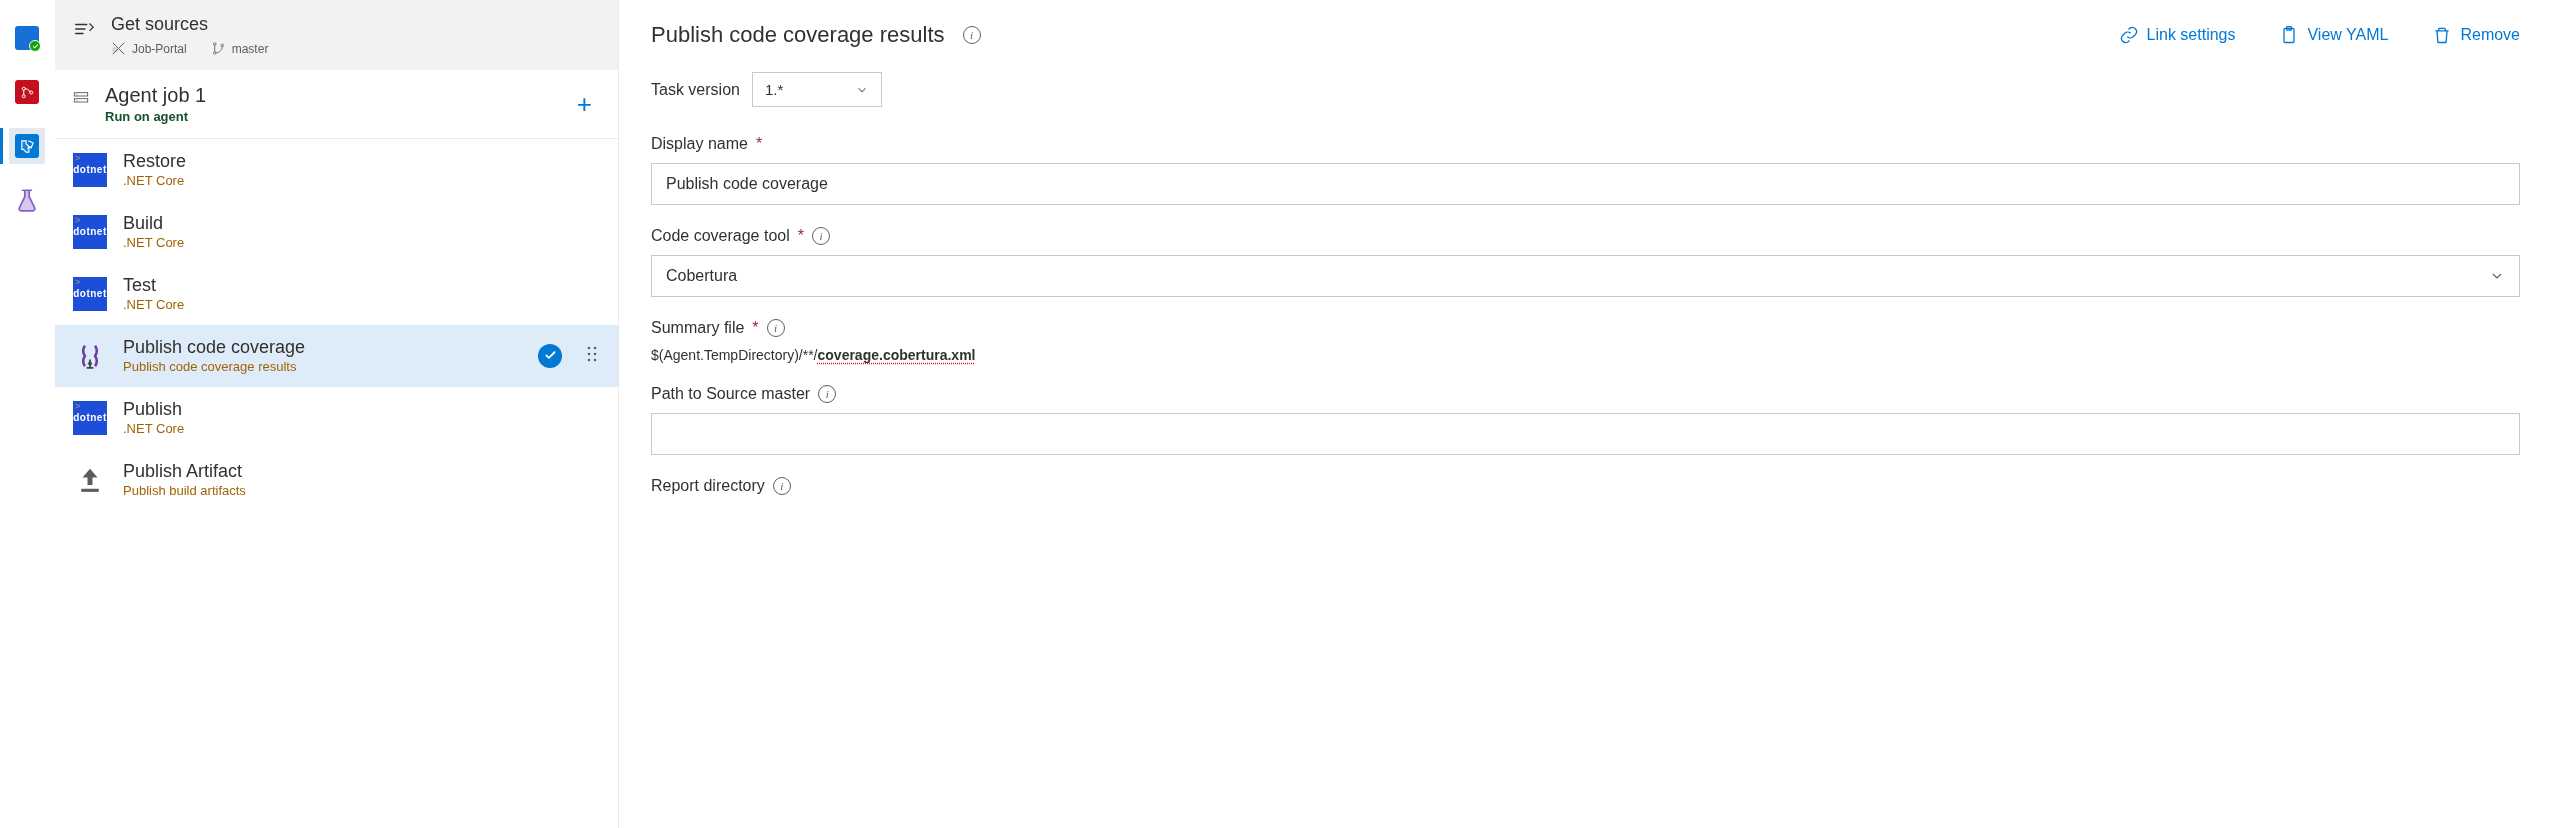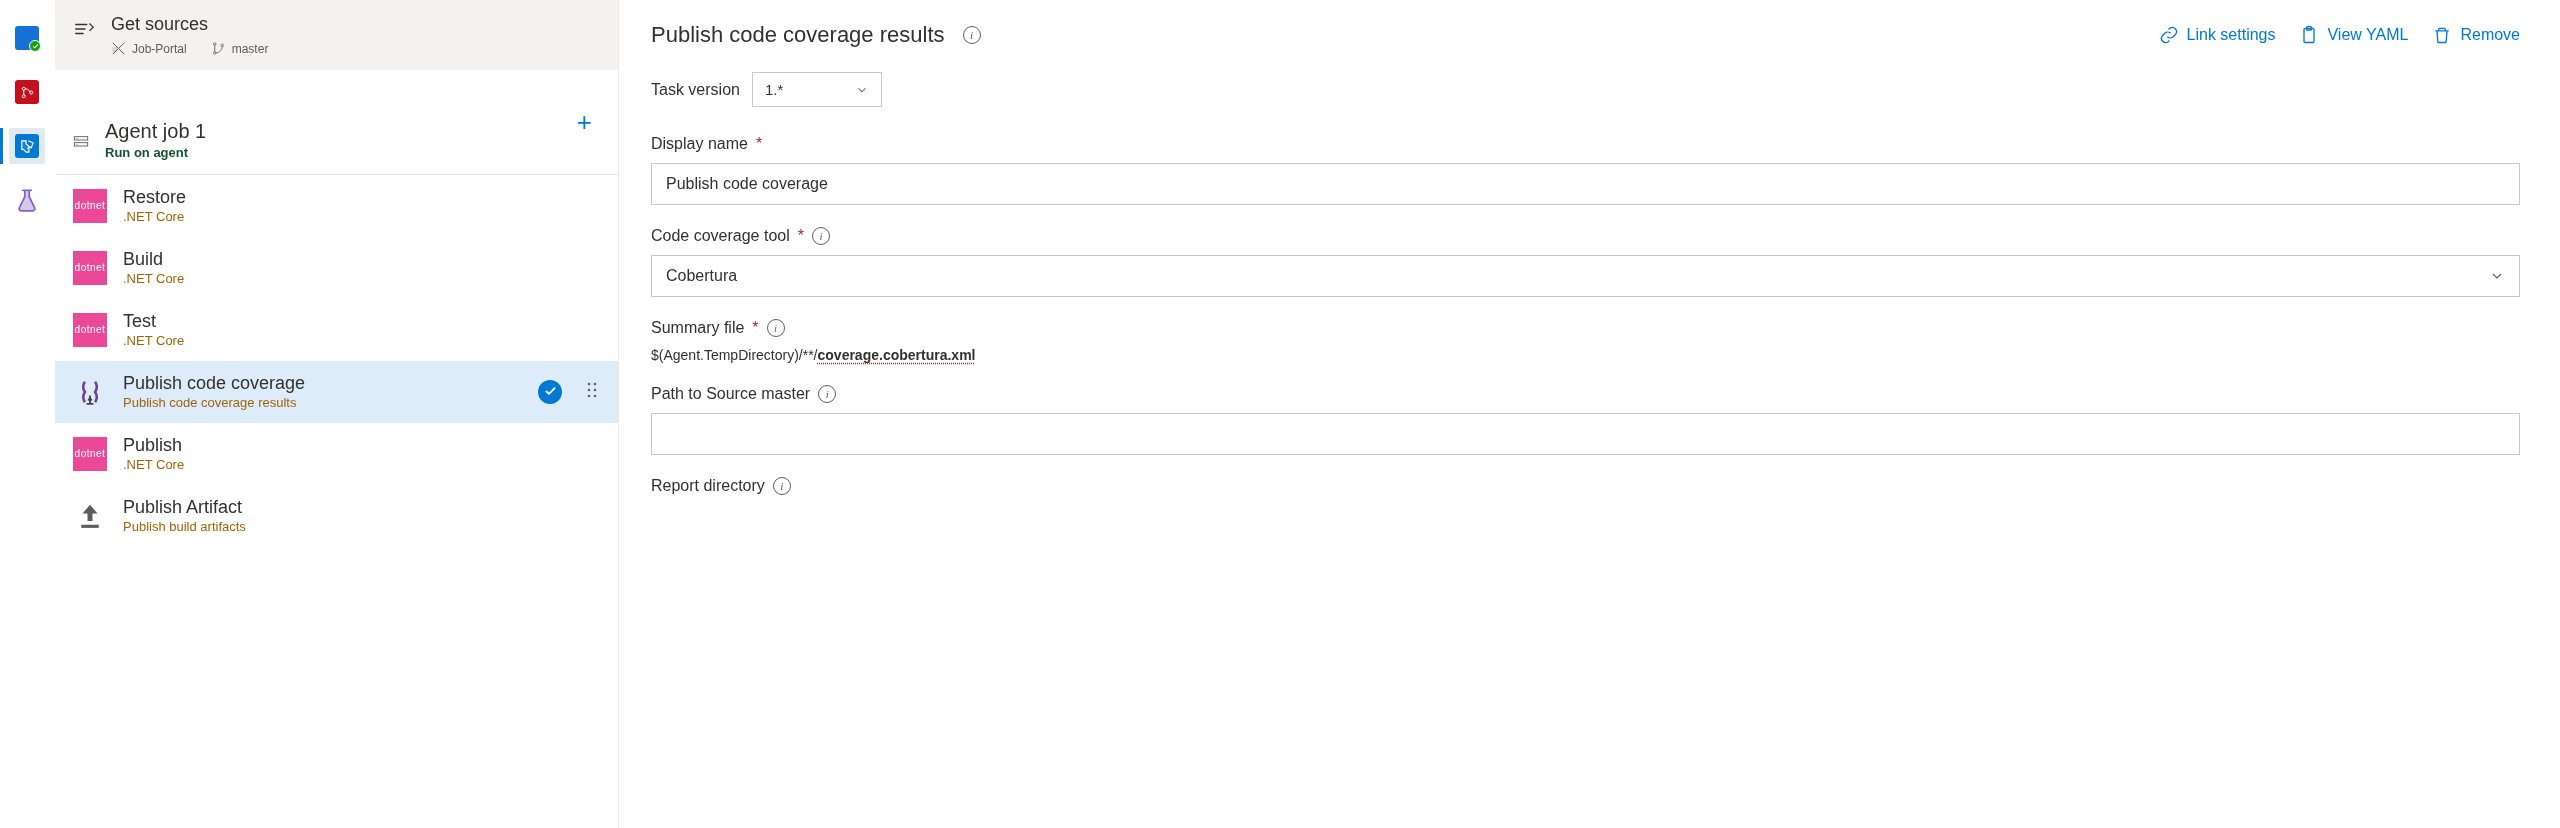--- a/index.html
+++ b/index.html
@@ -22,46 +22,46 @@
     .pipeline-panel { width: 564px; background: #fff; border-right: 1px solid #eaeaea; display:flex; flex-direction:column; }
     .get-sources { background:#f3f2f1; padding: 14px 8px 14px 18px; display:flex; align-items:flex-start; gap:16px; }
     .get-sources .gs-icon { color:#333; margin-top:4px; }
     .gs-body { flex:1; }
     .gs-title { font-size:18px; font-weight:400; margin-bottom:6px; }
     .gs-meta { display:flex; align-items:center; gap:24px; color:#605e5c; font-size:12px; }
     .gs-meta .meta-item { display:flex; align-items:center; gap:6px; }
     .gs-meta svg { flex-shrink:0; }
 
     .agent-job { padding: 14px 18px 14px 18px; border-bottom:1px solid #eaeaea; display:flex; align-items:center; }
-    .aj-left { display:flex; align-items:center; gap:16px; flex:1;margin-top:36px; }
+    .aj-left { display:flex; align-items:flex-start; gap:16px; flex:1; }
     .aj-icon { color:#605e5c; margin-top:6px; }
     .aj-title { font-size:20px; font-weight:400; }
     .aj-sub { font-size:13px; color:#14532d; margin-top:2px;font-weight:bold; }
     .aj-plus { color:#0078d4; font-size:26px; font-weight:300; cursor:pointer; padding:0 8px; }
 
     .task-list { display:flex; flex-direction:column; }
     .task-item { display:flex; align-items:center; gap:16px; padding: 12px 18px; cursor:pointer; border-bottom: 1px solid transparent; }
     .task-item.selected { background:#deecf9; }
     .task-item .t-icon { width:34px; height:34px; display:flex; align-items:center; justify-content:center; flex-shrink:0; }
-    .task-item .t-icon.dotnet { background:#ec4899; color:#fff; font-size:10px; font-weight:400; letter-spacing:0.5px; position:relative; }
+    .task-item .t-icon.dotnet { background:#1d4ed8; color:#fff; font-size:10px; font-weight:700; letter-spacing:0.5px; position:relative; }
     .task-item .t-icon.dotnet::before { content:">"; position:absolute; left:2px; top:0px; font-size:9px; color:#888; }
     .task-item .t-icon.upload { color:#5c5c5c; }
     .task-item .t-icon.codecov { display:flex; align-items:center; justify-content:center; }
     .task-item .t-body { flex:1; }
     .task-item .t-title { font-size:18px; font-weight:400; }
     .task-item .t-sub { font-size:13px; color:#a16207; margin-top:1px; }
     .task-badge { width:24px; height:24px; border-radius:50%; background:#0078d4; display:flex; align-items:center; justify-content:center; }
     .task-more { color:#605e5c; padding:0 0 0 6px; cursor:pointer; }
 
     
     .detail-panel { flex:1; padding: 22px 40px 0 32px; overflow:auto; }
     .detail-header { display:flex; align-items:center; justify-content:space-between; margin-bottom: 24px; }
     .detail-title-row { display:flex; align-items:center; gap:10px; }
     .detail-title { font-size:22px; font-weight:400; color:#323130; }
-    .detail-links { display:flex; align-items:center; gap:24px; }
+    .detail-links { display:flex; align-items:center; gap:44px; }
     .link-btn { display:flex; align-items:center; gap:8px; color:#0078d4; font-size:16px; cursor:pointer; }
     .link-btn svg { flex-shrink:0; }
 
     .field-row { display:flex; align-items:center; gap:12px; margin-bottom:10px; }
     .field-label { font-size:16px; color:#323130; display:flex; align-items:center; gap:8px; }
     .req { color:#a4262c; }
     .info-icon { display:inline-flex; width:18px; height:18px; border:1.2px solid #605e5c; border-radius:50%; align-items:center; justify-content:center; font-size:11px; font-style:italic; font-family:Georgia, serif; color:#605e5c; cursor:help; margin-left:8px; }
 
     .form-group { margin-bottom: 22px; }
     .form-group .label-line { display:flex; align-items:center; margin-bottom:10px; }

